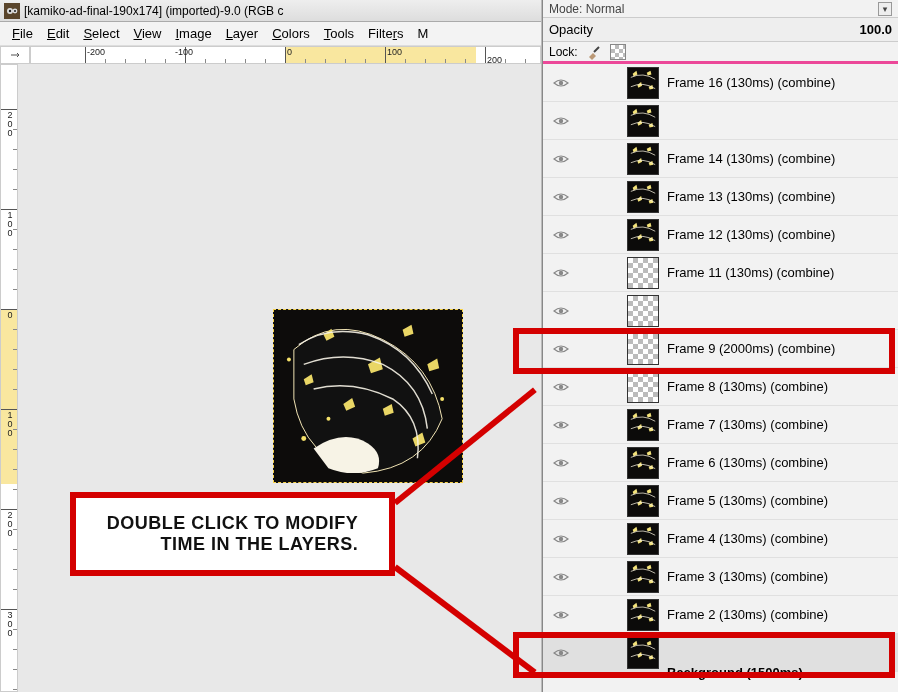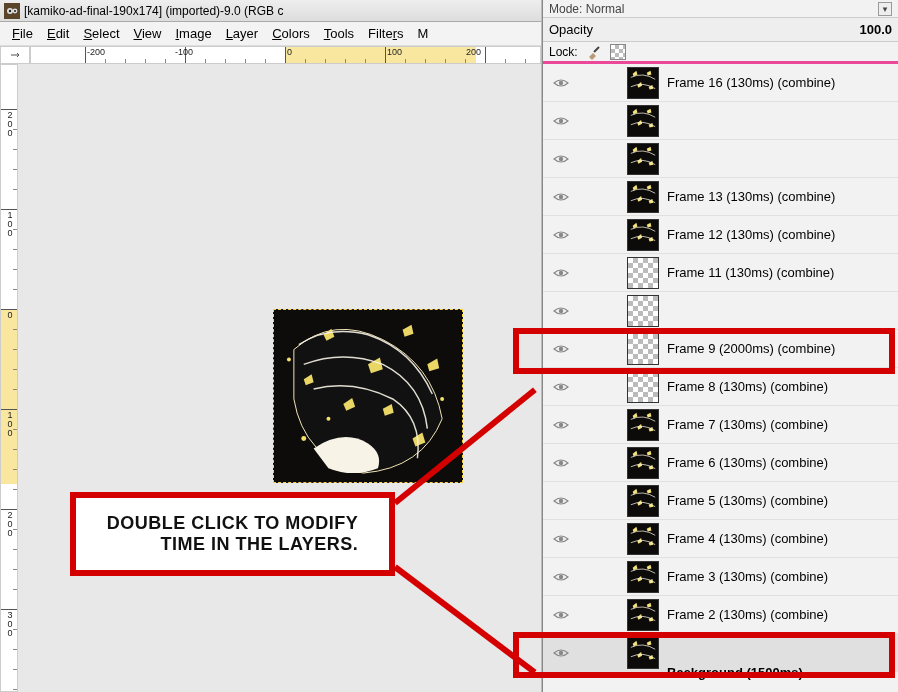--- a/index.html
+++ b/index.html
@@ -119,21 +119,21 @@
         <div class="tick minor" style="left: 294px;"></div>
         <div class="tick minor" style="left: 314px;"></div>
         <div class="tick minor" style="left: 334px;"></div>
         <div class="tick" style="left: 354px;"></div>
         <div class="label" style="left: 356px;">100</div>
         <div class="tick minor" style="left: 374px;"></div>
         <div class="tick minor" style="left: 394px;"></div>
         <div class="tick minor" style="left: 414px;"></div>
         <div class="tick minor" style="left: 434px;"></div>
         <div class="tick" style="left: 454px;"></div>
-        <div class="label" style="left: 435px;">200</div>
+        <div class="label" style="left: 456px; margin-top: 8px;">200</div>
         <div class="tick minor" style="left: 474px;"></div>
         <div class="tick minor" style="left: 494px;"></div>
       </div>
   </div>
 
   <div class="editor-body">
     <div class="vruler">
       <div class="yellow" style="top:244px;height:175px;"></div>
     <div class="tick" style="top: 44px;"></div>
         <div class="vlabel" style="top: 46px;">
@@ -320,20 +320,21 @@
               <path d="M5 6 l4 -3 l1 4 l-4 2z"></path>
               <path d="M20 5 l4 -2 l1 4 l-4 1z"></path>
               <path d="M10 18 l4 -3 l1 4 l-4 2z"></path>
               <path d="M22 20 l4 -2 l1 4 l-4 1z"></path>
             </g>
             <g stroke="#f5f0dc" stroke-width="0.8" fill="none">
               <path d="M3 10 Q16 4 29 12"></path>
               <path d="M3 20 Q16 14 29 22"></path>
             </g>
           </svg></span>
+        <span class="label">Frame 14 (130ms) (combine)</span>
       </div>
       <div class="layer-row">
         <span class="eye">
           <svg viewBox="0 0 16 12">
             <path d="M1 6 Q8 0 15 6 Q8 12 1 6 Z" fill="none" stroke="#888" stroke-width="1.2"></path>
             <circle cx="8" cy="6" r="2.2" fill="#888"></circle>
           </svg>
         </span>
         <span class="spacer"></span>
         <span class="thumb"><svg viewBox="0 0 32 32">

